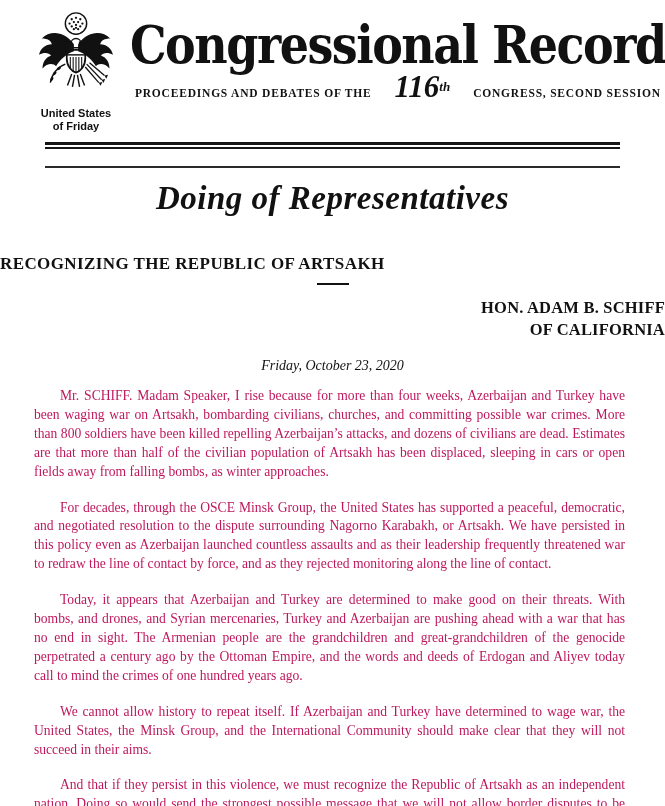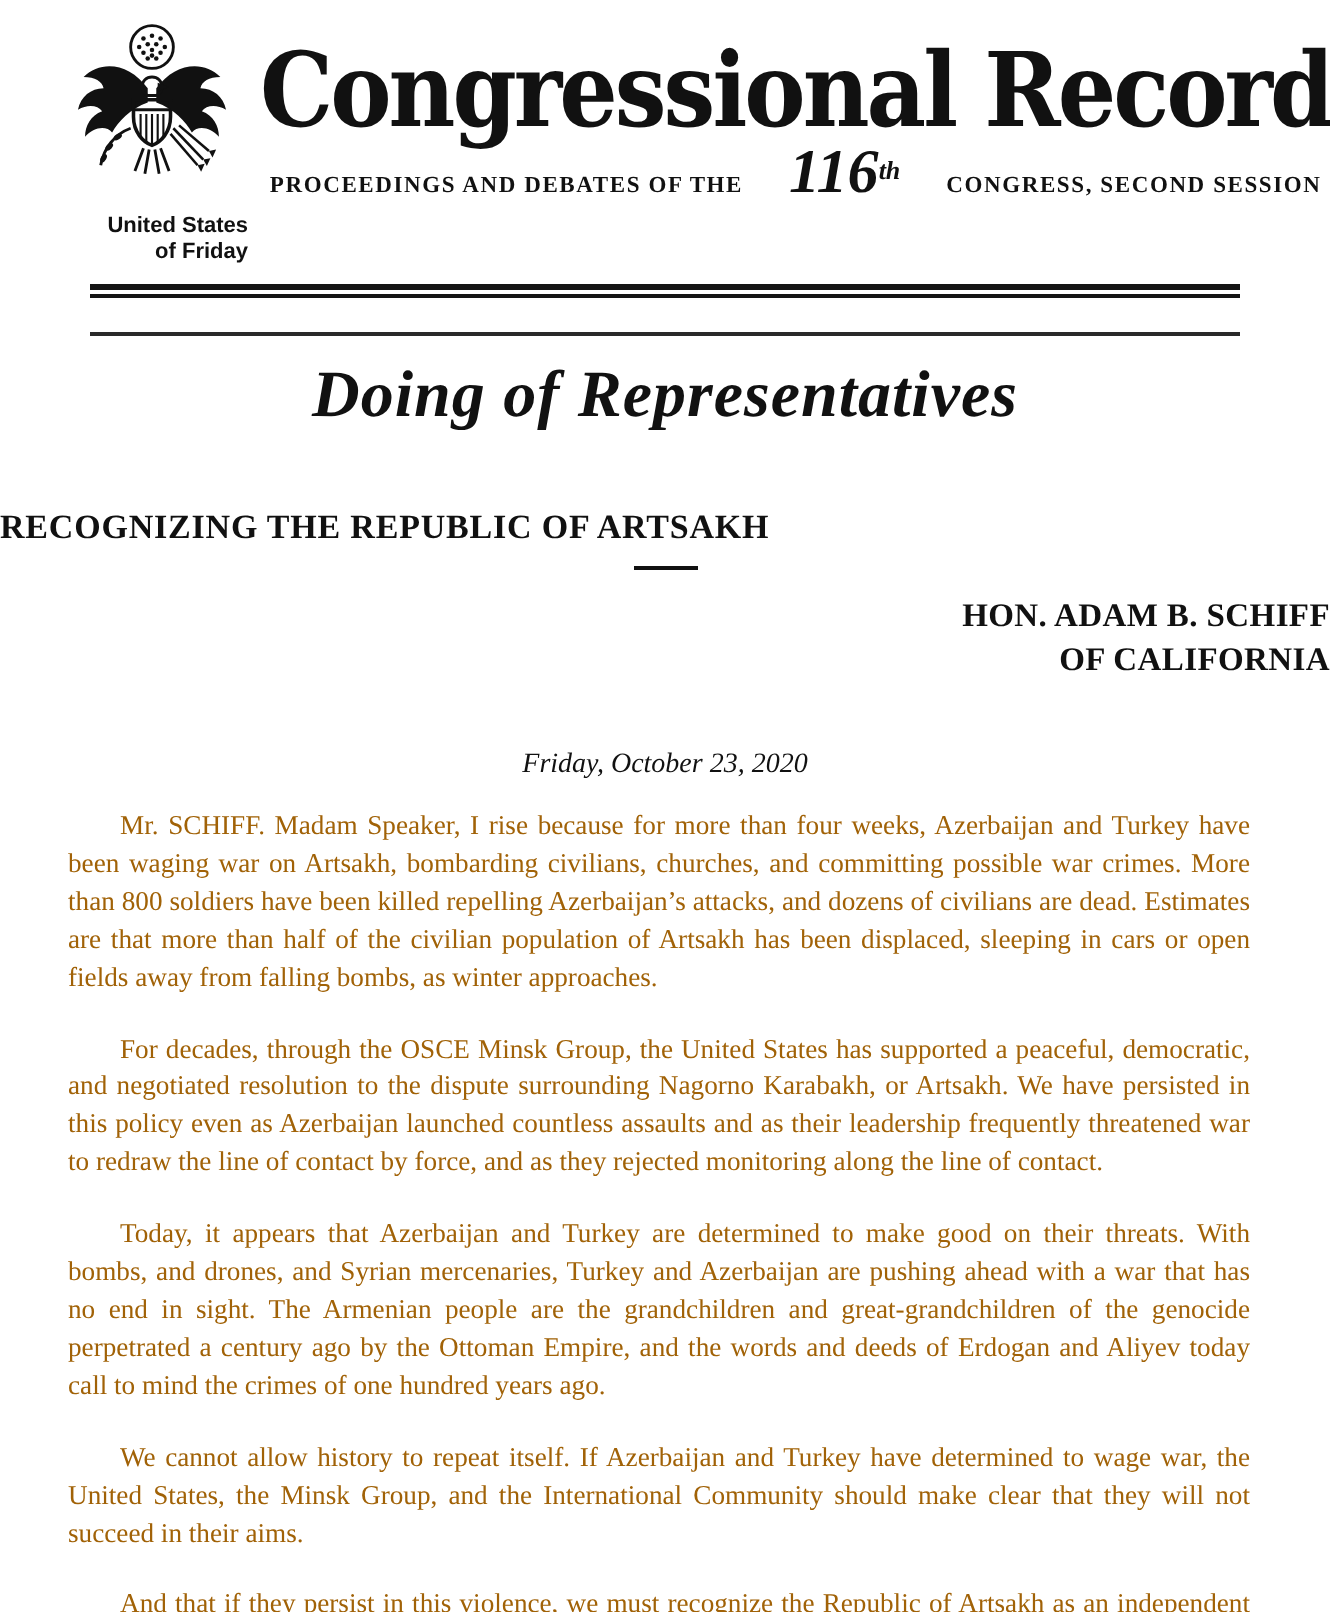--- a/index.html
+++ b/index.html
@@ -18,21 +18,21 @@
 
   
   .masthead {
     display: flex;
     align-items: flex-start;
     padding: 8px 18px 0 28px;
   }
   .seal-col {
     width: 96px;
     flex: 0 0 96px;
-    text-align: right;
+    text-align: center;
   }
   .seal-caption {
     font-family: "Liberation Sans", sans-serif;
     font-weight: bold;
     font-size: 11px;
     line-height: 13px;
     margin-top: 3px;
     color: #111;
   }
   .title-col {
@@ -117,34 +117,34 @@
     font-weight: bold;
     font-size: 16.5px;
     line-height: 22px;
     margin-top: 12px;
     letter-spacing: 0.2px;
   }
   .dateline {
     text-align: center;
     font-style: italic;
     font-size: 14px;
-    margin-top: 34px;
+    margin-top: 17px;
   }
 
   
   .speech-body {
     margin: 13px 40px 0 34px;
   }
   .speech-body p {
     font-size: 13.6px;
     line-height: 18.9px;
     text-align: justify;
     text-indent: 26px;
     margin: 0 0 17px 0;
-    color: #a16207;
+    color: #be185d;
   }
 
   
   .seal-svg { display: block; margin: 2px auto 0 auto; }
 </style>
 </head>
 <body>
 
 <div class="masthead">
   <div class="seal-col">

